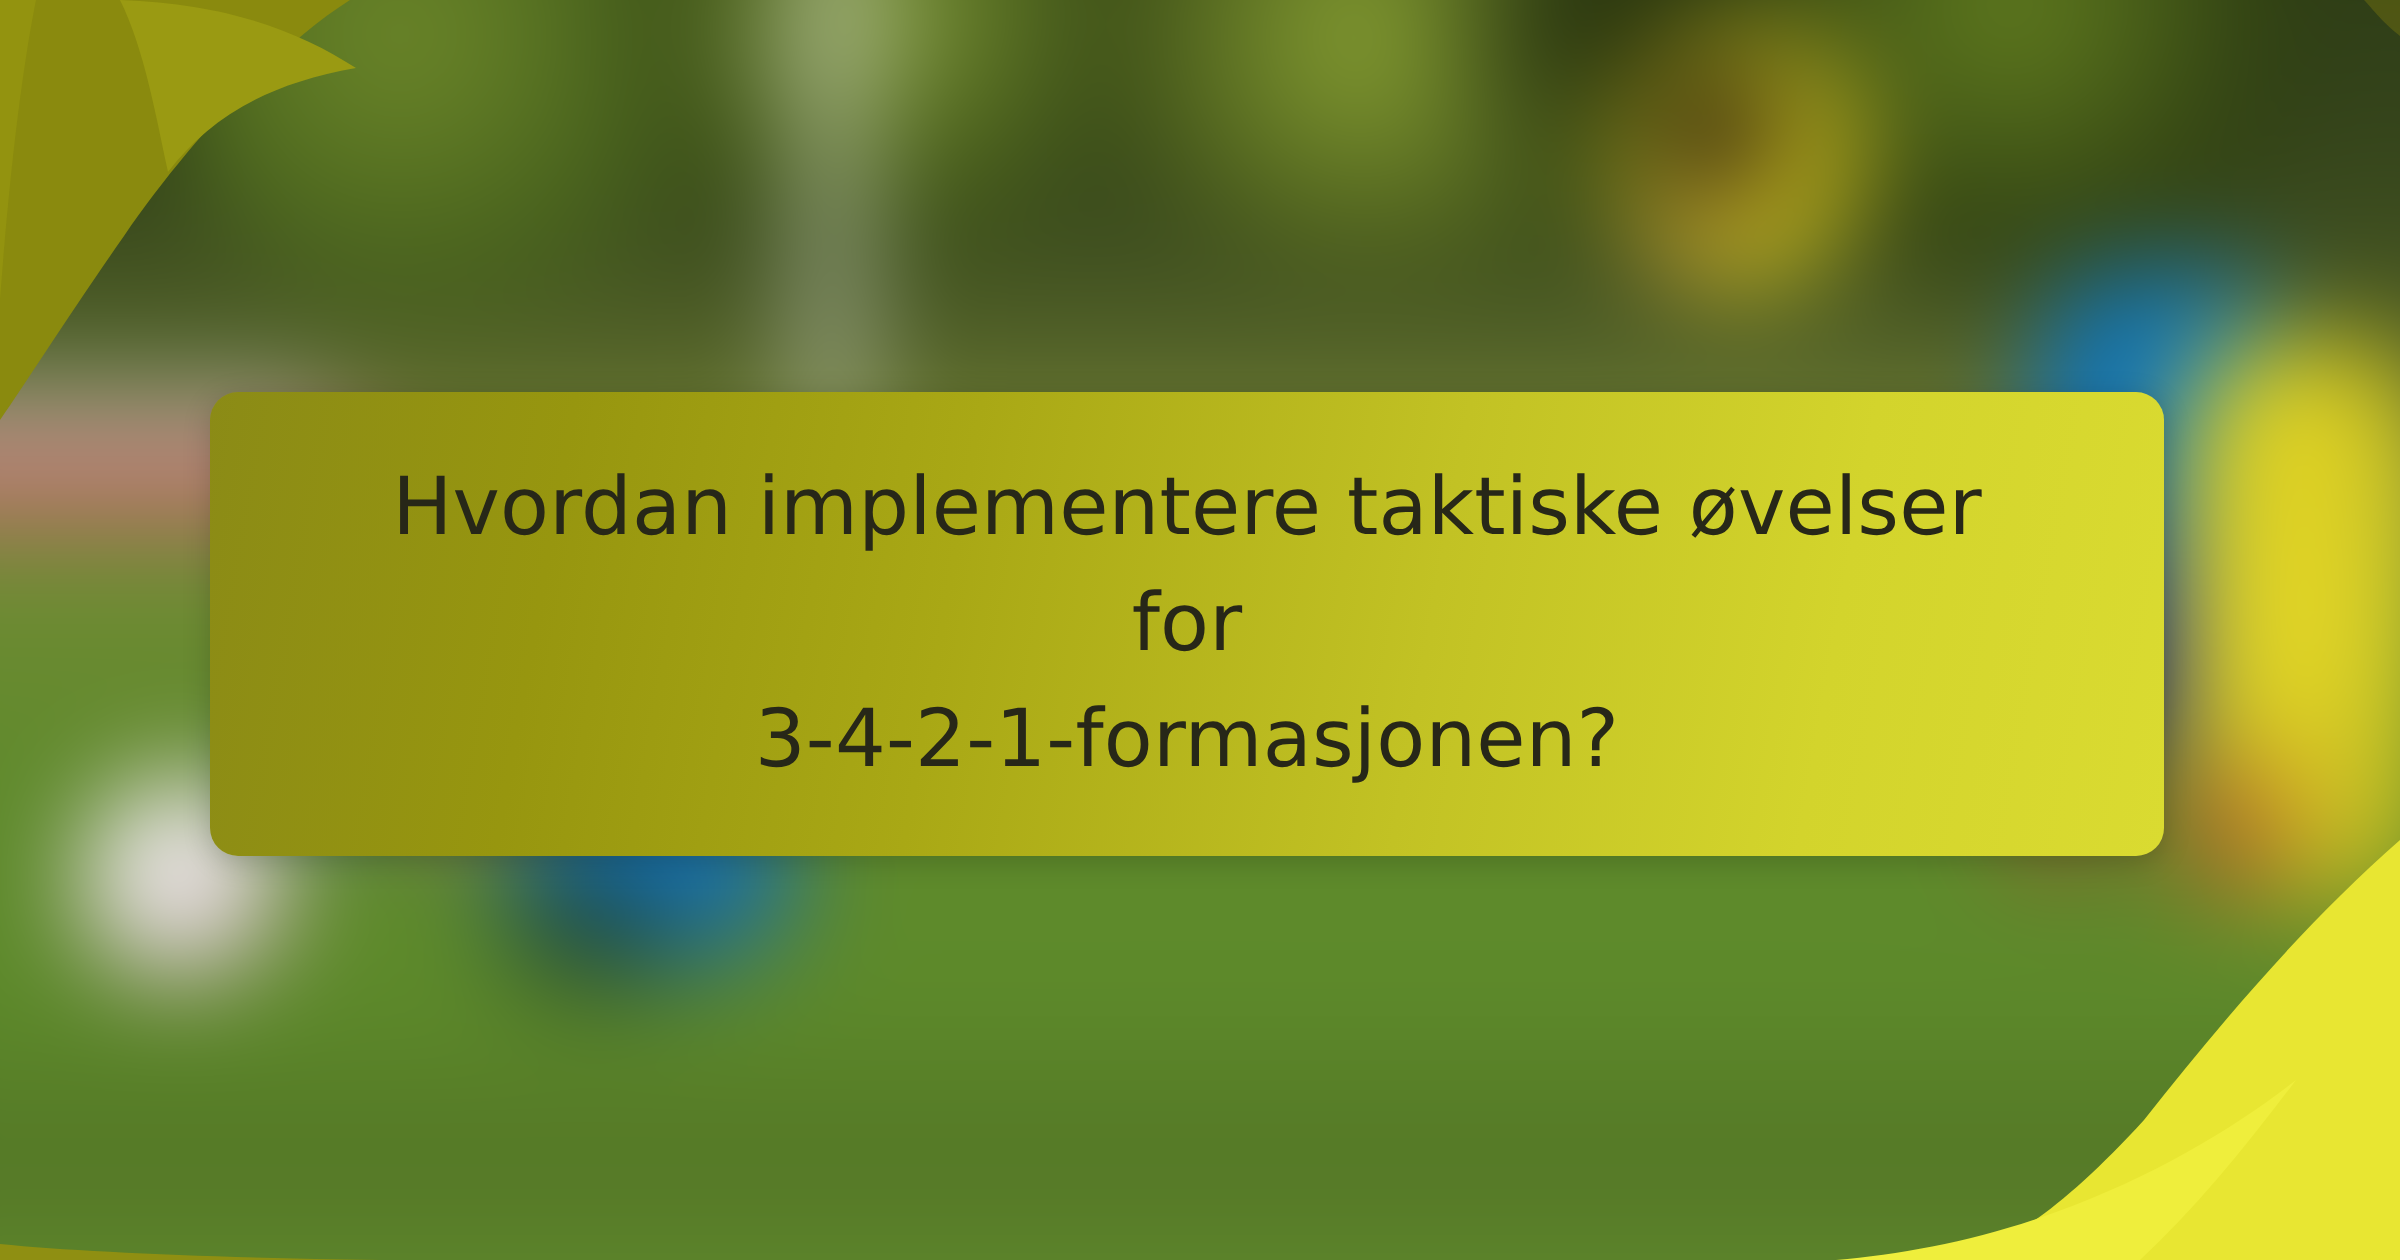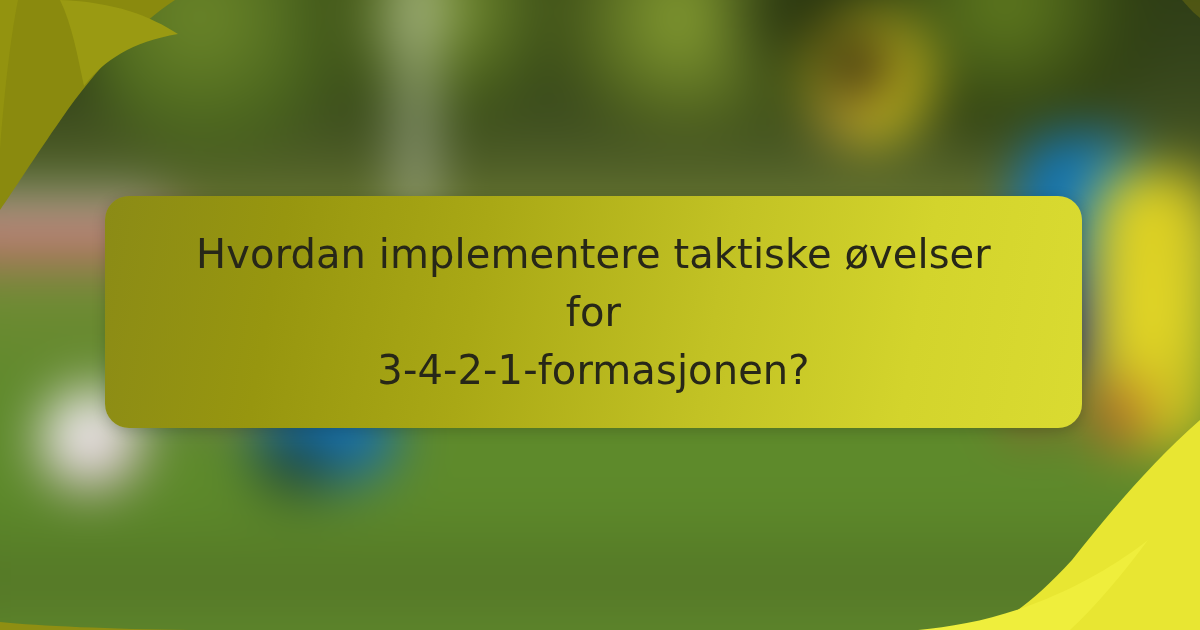--- a/index.html
+++ b/index.html
@@ -143,21 +143,21 @@
   }
 
   
   .deco { position:absolute; inset:0; pointer-events:none; }
 
   
   #card {
     position:absolute;
     left:105px; top:196px;
     width:977px; height:232px;
-    border-radius:24px;
+    border-radius:14px;
     background:linear-gradient(100deg, #8b8b16 0%, #97960f 18%, #a9a815 38%, #c2c224 62%, #d3d42c 82%, #dadb31 100%);
     display:flex;
     align-items:center;
     justify-content:center;
     box-shadow:0 3px 14px rgba(0,0,0,.18);
   }
   #card-text {
     width:860px;
     text-align:center;
     color:#272718;

